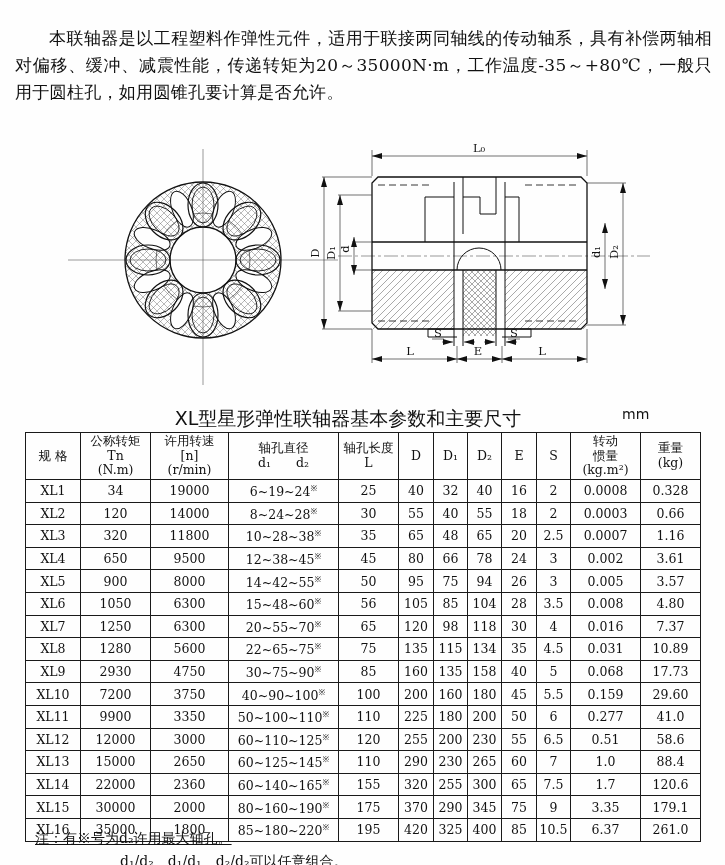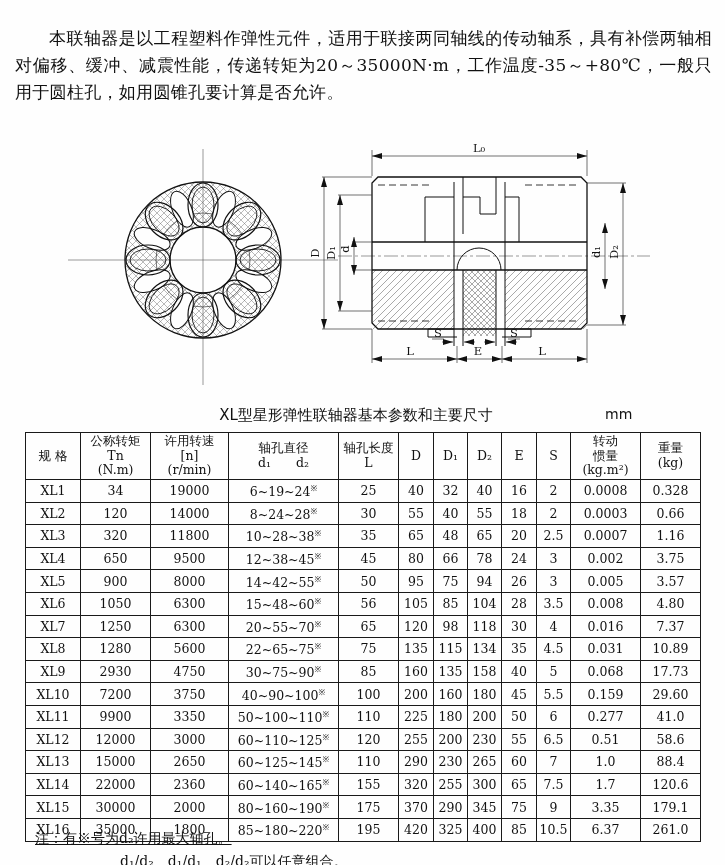--- a/index.html
+++ b/index.html
@@ -4,22 +4,22 @@
 <style>
   html,body{margin:0;padding:0;}
   body{width:725px;height:865px;background:#fefefe;position:relative;
        font-family:"DejaVu Serif","Liberation Serif",serif;color:#111;overflow:hidden;}
   .intro{position:absolute;top:8px;left:15px;width:697px;font-size:17px;line-height:27px;
          text-align:justify;text-indent:2em;letter-spacing:0.3px;}
   .drawings{position:absolute;top:140px;left:0;width:650px;height:260px;}
   svg text{font-family:"DejaVu Serif","Liberation Serif",serif;fill:#111;}
   .title-row{position:absolute;top:406px;left:0;width:725px;height:22px;
              font-family:"DejaVu Sans","Liberation Sans",sans-serif;}
-  .tbl-title{position:absolute;left:348px;transform:translateX(-50%);font-size:15px;font-weight:500;white-space:nowrap;margin-left:8px;}
-  .tbl-unit{position:absolute;left:605px;font-size:14px;}
+  .tbl-title{position:absolute;left:348px;transform:translateX(-50%);font-size:19px;font-weight:500;white-space:nowrap;}
+  .tbl-unit{position:absolute;left:622px;font-size:14px;}
   table{position:absolute;top:432px;left:25px;border-collapse:collapse;table-layout:fixed;width:676px;
         font-size:12.5px;}
   th,td{border:1px solid #1a1a1a;text-align:center;vertical-align:middle;padding:0;overflow:hidden;}
   th{font-weight:normal;white-space:pre-line;line-height:1.18;height:46px;}
   td{height:21.6px;}
   td sup{font-size:8px;}
   .notes{position:absolute;top:826px;left:0;font-size:14px;line-height:23px;}
   .note-1{margin:1px 0 0 35px;text-decoration:underline;}
   .note-2{margin:0 0 0 120px;}
   .cl{stroke:#555;stroke-width:0.6;}
@@ -274,21 +274,21 @@
         <td>650</td>
         <td>9500</td>
         <td>12~38~45<sup>※</sup></td>
         <td>45</td>
         <td>80</td>
         <td>66</td>
         <td>78</td>
         <td>24</td>
         <td>3</td>
         <td>0.002</td>
-        <td>3.75</td>
+        <td>3.61</td>
       </tr>
       <tr>
         <td>XL5</td>
         <td>900</td>
         <td>8000</td>
         <td>14~42~55<sup>※</sup></td>
         <td>50</td>
         <td>95</td>
         <td>75</td>
         <td>94</td>

